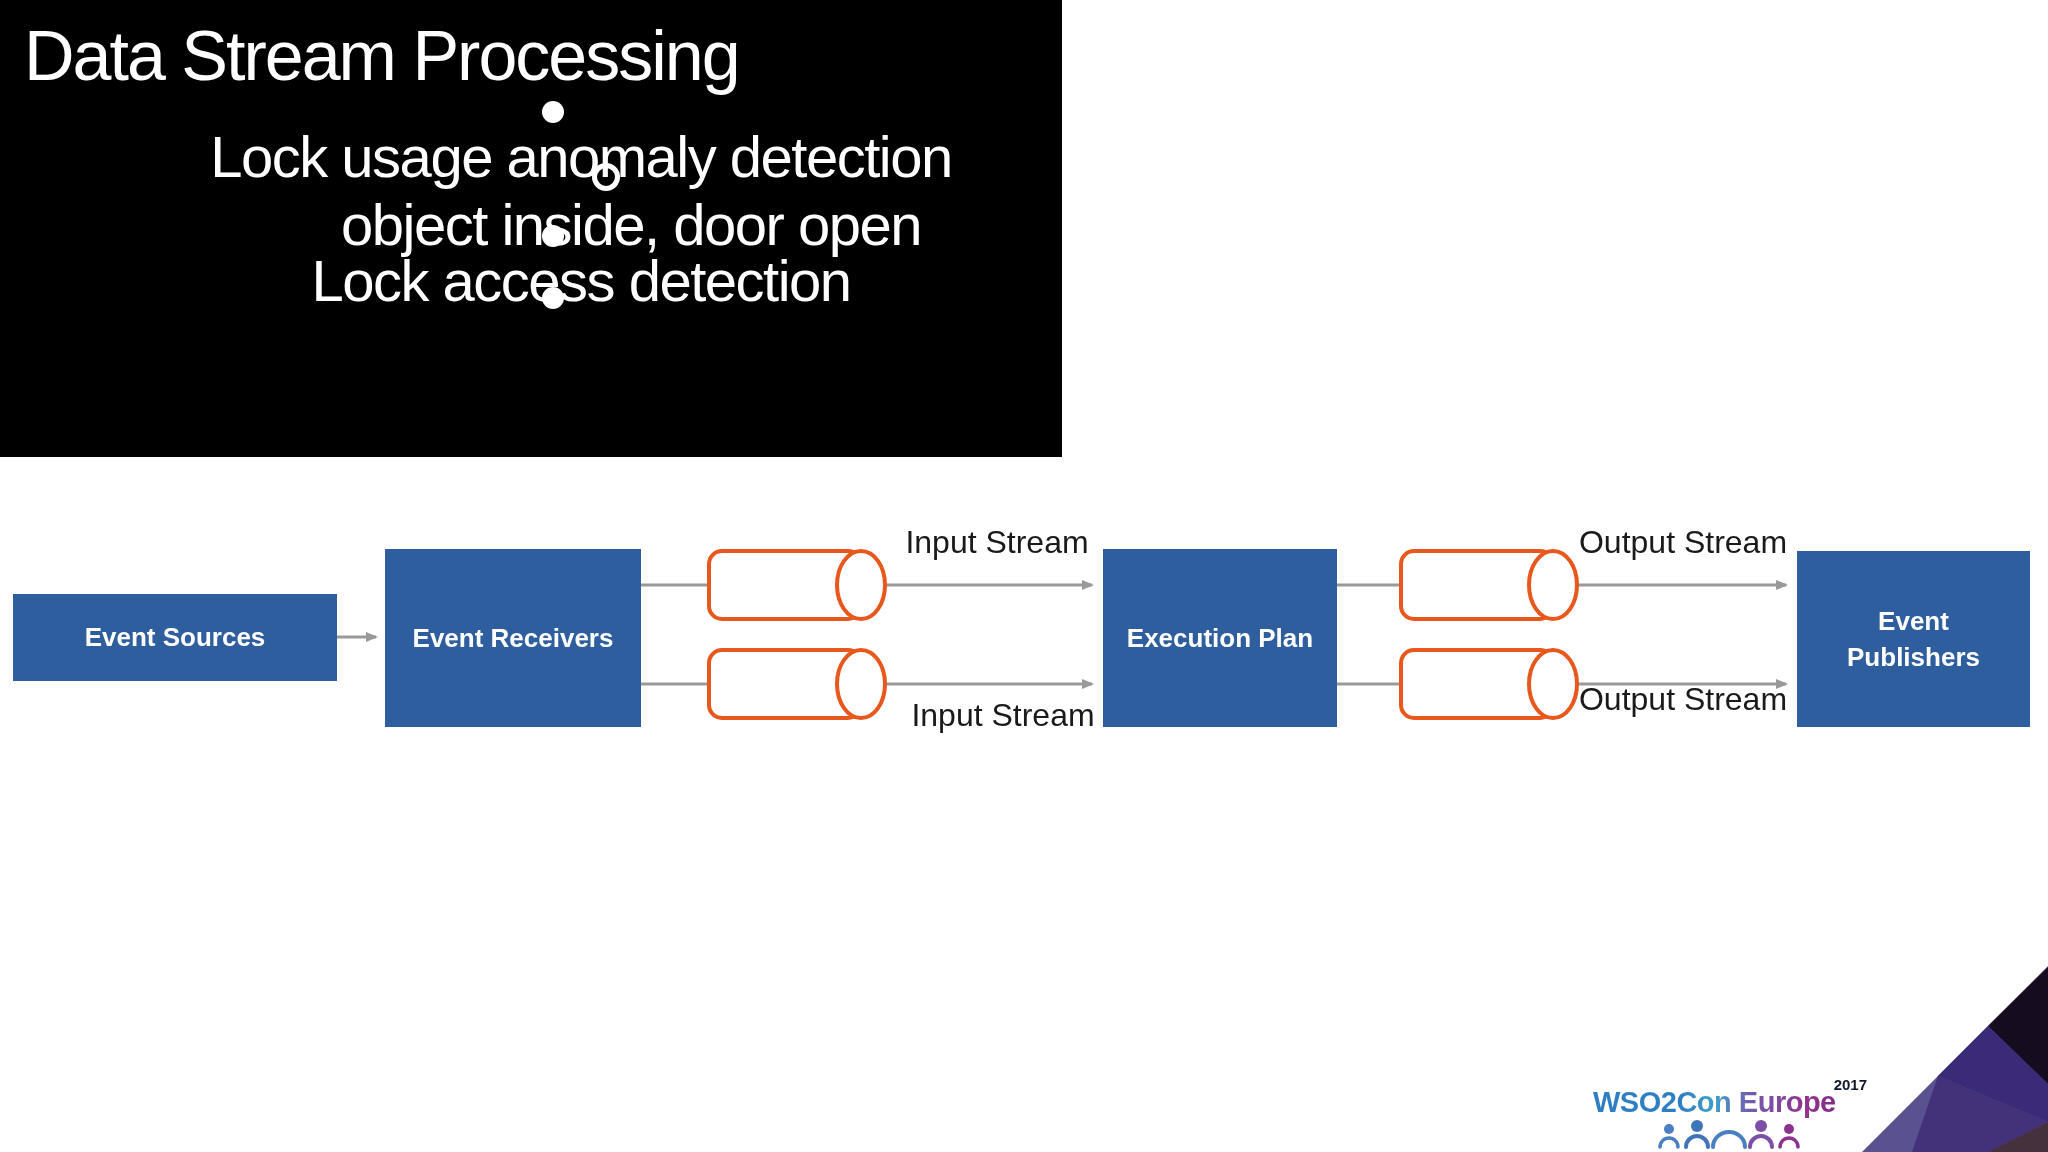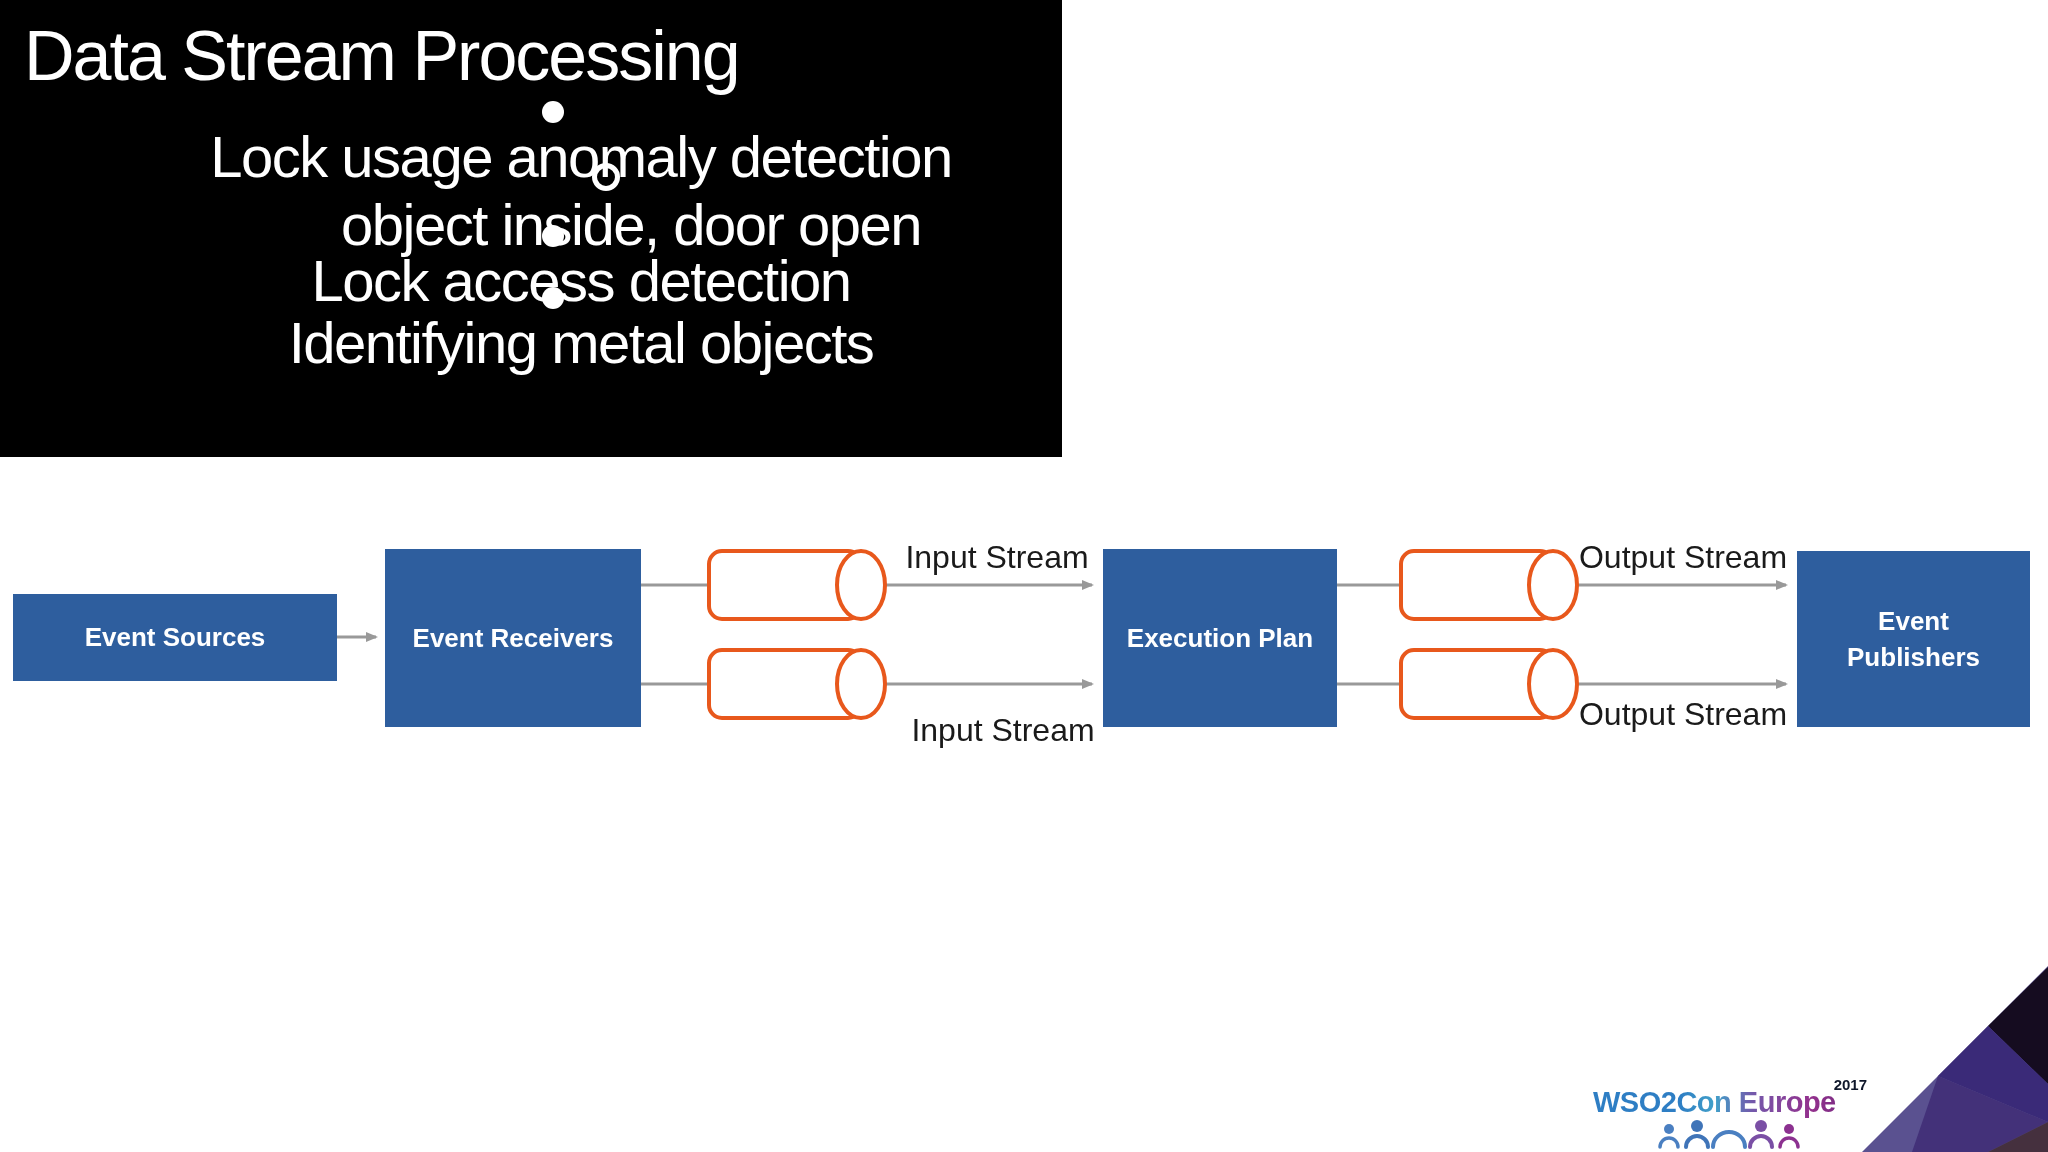--- a/index.html
+++ b/index.html
@@ -33,21 +33,21 @@
     font-weight:bold;font-size:26px;z-index:2;line-height:1.4;
   }
   #node-sources{left:13px;top:594px;width:324px;height:87px;}
   #node-receivers{left:385px;top:549px;width:256px;height:178px;}
   #node-execplan{left:1103px;top:549px;width:234px;height:178px;}
   #node-publishers{left:1797px;top:551px;width:233px;height:176px;padding:0 40px;box-sizing:border-box;}
 
   
   .stream-label{
     position:absolute;transform:translateX(-50%);white-space:nowrap;
-    font-size:32px;color:#1a1a1a;z-index:3;margin-top:15px;
+    font-size:32px;color:#1a1a1a;z-index:3;
   }
   #lbl-in-top{left:997px;top:524px;}
   #lbl-in-bottom{left:1003px;top:697px;}
   #lbl-out-top{left:1683px;top:524px;}
   #lbl-out-bottom{left:1683px;top:681px;}
 
   
   .overlay{position:absolute;left:0;top:0;width:2048px;height:1152px;z-index:1;}
 
   
@@ -78,21 +78,20 @@
       <div class="bullet-row l2">
         <span class="ring"></span>
         <span class="bullet-text">object inside, door open</span>
       </div>
       <div class="bullet-row l1">
         <span class="dot"></span>
         <span class="bullet-text">Lock access detection</span>
       </div>
       <div class="bullet-row l1">
         <span class="dot"></span>
-        <span class="bullet-text">Identifying metal objects</span>
       </div>
     </div>
   </div>
 
   <svg class="overlay" viewBox="0 0 2048 1152">
     <defs>
       <marker id="ah" markerWidth="12" markerHeight="10" refX="10" refY="5" orient="auto" markerUnits="userSpaceOnUse">
         <path d="M0,0 L12,5 L0,10 z" fill="#999999"></path>
       </marker>
       <g id="cyl" fill="#ffffff" stroke="#e8581c" stroke-width="4">

